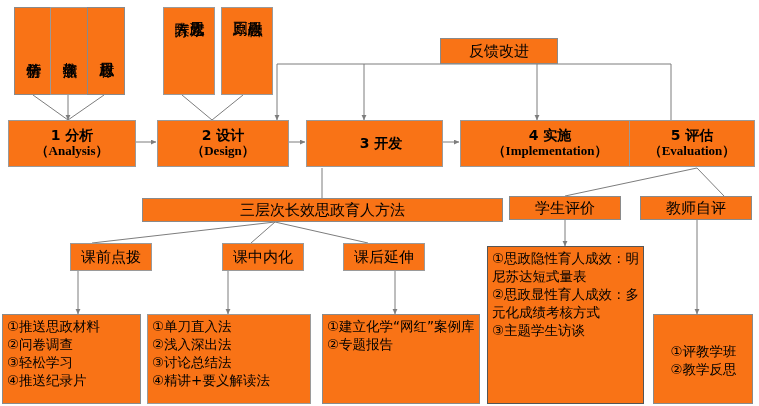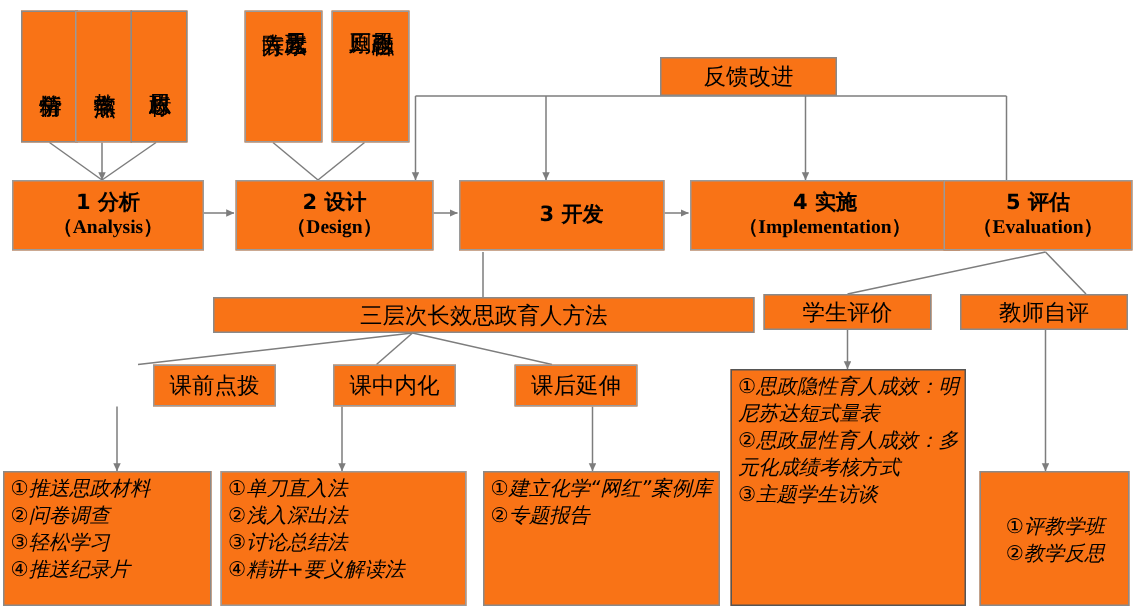--- a/index.html
+++ b/index.html
@@ -14,21 +14,21 @@
          font-family:"DejaVu Sans","Liberation Sans",sans-serif;}
   .vwrap{display:flex;flex-direction:row-reverse;justify-content:center;height:100%;align-items:flex-start;padding-top:4px;}
   .vcol{writing-mode:vertical-rl;text-orientation:upright;line-height:1.02;font-size:15px;
         font-family:"DejaVu Sans","Liberation Sans",sans-serif;}
   .stage-box{flex-direction:column;font-weight:bold;line-height:1.12;}
   .stage-cn{font-size:14px;font-family:"DejaVu Sans","Liberation Sans",sans-serif;font-weight:bold;}
   .stage-en{font-size:13px;font-family:"Liberation Serif","DejaVu Serif",serif;font-weight:bold;}
   .plain15{font-size:15px;font-family:"DejaVu Sans","Liberation Sans",sans-serif;}
   .listbox{display:block;text-align:left;padding:3px 3px 0 4px;
            font-size:13.5px;line-height:1.33;
-           font-family:"DejaVu Sans","Liberation Sans",sans-serif;font-style:italic;}
+           font-family:"DejaVu Sans","Liberation Sans",sans-serif;}
   .listbox div{white-space:nowrap;}
   .listbox.wrap div{white-space:normal;}
   svg.lines{position:absolute;left:0;top:0;width:759px;height:406px;pointer-events:none;}
   .ln{stroke:#7d7d7d;stroke-width:1;fill:none;}
 </style>
 </head>
 <body>
 
 <div id="stage">
 
@@ -125,21 +125,21 @@
     <span class="plain15">三层次长效思政育人方法</span>
   </div>
 
   <div class="box" style="left:509px;top:196px;width:112px;height:24px;text-align:right;">
     <span class="plain15">学生评价</span>
   </div>
   <div class="box" style="left:640px;top:196px;width:112px;height:24px;">
     <span class="plain15">教师自评</span>
   </div>
 
-  <div class="box thick" style="left:70px;top:243px;width:82px;height:28px;margin-left:32px;">
+  <div class="box thick" style="left:70px;top:243px;width:82px;height:28px;">
     <span class="plain15">课前点拨</span>
   </div>
   <div class="box thick" style="left:222px;top:243px;width:82px;height:28px;">
     <span class="plain15">课中内化</span>
   </div>
   <div class="box thick" style="left:343px;top:243px;width:82px;height:28px;">
     <span class="plain15">课后延伸</span>
   </div>
 
   <div class="box listbox" style="left:2px;top:314px;width:139px;height:90px;">

